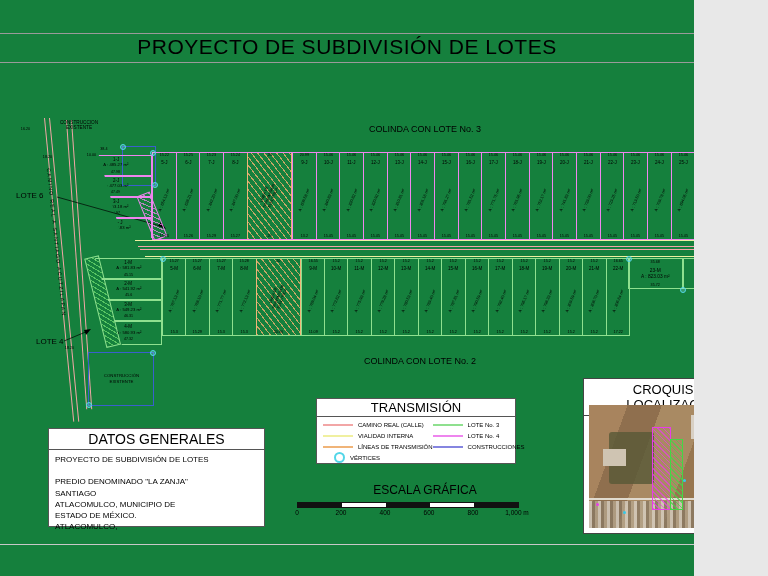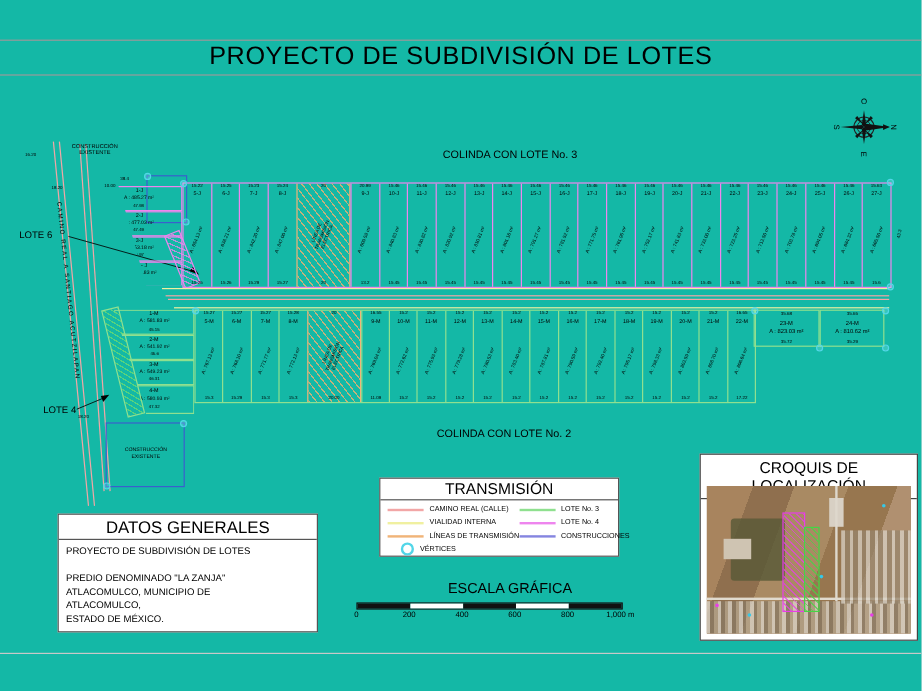--- a/index.html
+++ b/index.html
@@ -1,16 +1,16 @@
 <!DOCTYPE html>
 <html style="--camino: #f2a6a6; --vialidad: #f0f0a0; --transmision: #f0b478; --vertices: #53d6e8; --lote3: #8fe08f; --lote4: #ee85ee; --construcciones: #8585e0;"><head>
 <meta charset="utf-8">
 <style>
   html,body{margin:0;padding:0;background:#e8e8e8;}
-  .page{position:relative;width:768px;height:576px;background:#14b8a6;overflow:hidden;
+  .page{position:relative;width:694px;height:576px;background:#15803d;overflow:hidden;
         font-family:"Liberation Sans",sans-serif;color:#000;}
   .abs{position:absolute;}
   .rule{position:absolute;left:0;right:0;height:1px;background:#9a9a9a;}
   .title{position:absolute;left:0;right:0;top:35px;text-align:center;font-size:21px;letter-spacing:.5px;}
   .lbl{position:absolute;white-space:nowrap;}
   .pre{white-space:pre-line;text-align:center;}
   .dimtxt{font-size:6px;transform:scale(.62);transform-origin:center;white-space:nowrap;}
 
   
   .stack{position:absolute;display:flex;flex-direction:column;}
@@ -477,23 +477,24 @@
   <div class="vertex" style="left:154px;top:184px"></div>
   <div class="vertex" style="left:88px;top:404px"></div>
   <div class="vertex" style="left:152px;top:352px"></div>
 
   <div class="box" style="left:48px;top:428px;width:215px;height:97px">
     <div class="boxtitle" style="font-size:14px;padding:2px 0">DATOS GENERALES</div>
     <div class="datos-lines" id="datos-lines">
         <div>PROYECTO DE SUBDIVISIÓN DE LOTES</div>
         <div>&nbsp;</div>
         <div>PREDIO DENOMINADO "LA ZANJA"</div>
+        <div>SANTIAGO</div>
         <div>ATLACOMULCO, MUNICIPIO DE</div>
+        <div>ESTADO DE MÉXICO.</div>
         <div>ATLACOMULCO,</div>
-        <div>ESTADO DE MÉXICO.</div>
       </div>
   </div>
 
   <div class="box" style="left:316px;top:398px;width:198px;height:64px">
     <div class="boxtitle" style="font-size:13px;padding:1px 0">TRANSMISIÓN</div>
     <div class="legcols">
       <div class="legcol" style="flex:1.15" id="legend-left">
           <div class="leg">
             <span class="sw" style="background: rgb(242, 166, 166);"></span>
             <span class="lt">CAMINO REAL (CALLE)</span>

